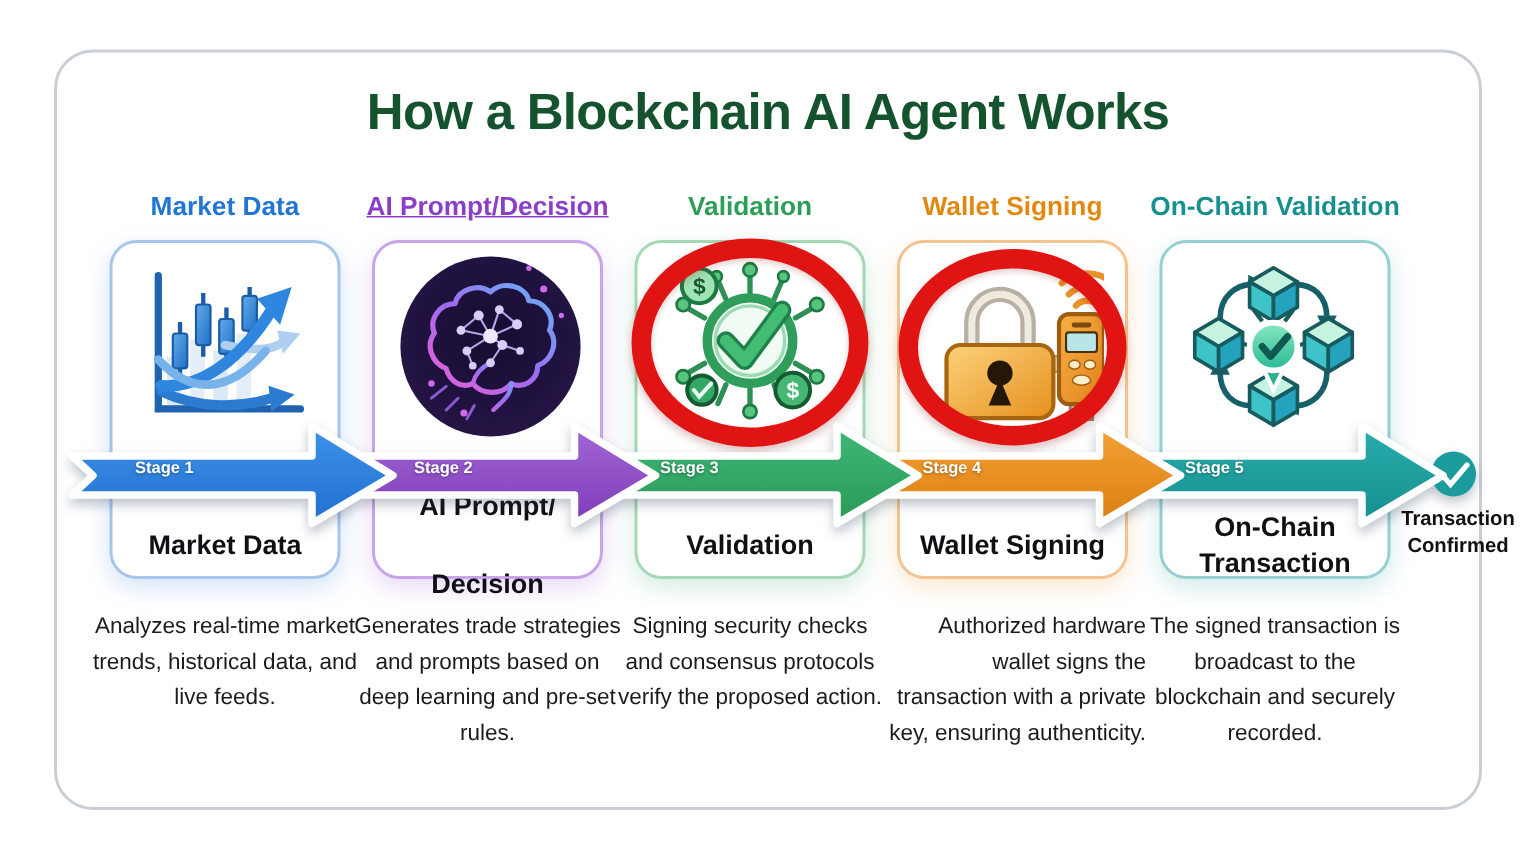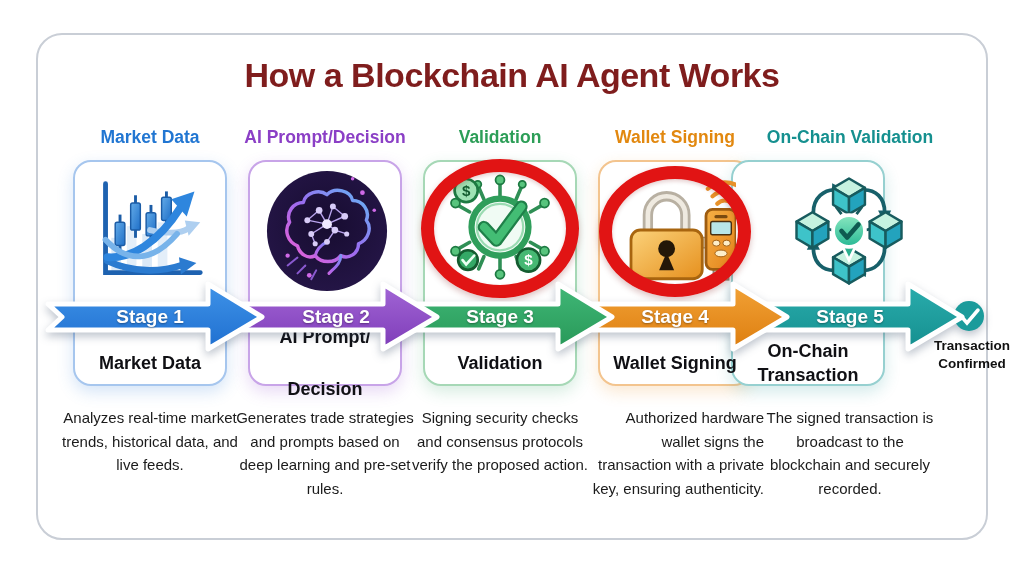--- a/index.html
+++ b/index.html
@@ -6,63 +6,63 @@
   body{
     width:1024px;height:572px;position:relative;background:#ffffff;
     font-family:"Liberation Sans", sans-serif;overflow:hidden;
   }
   .frame{
     position:absolute;left:36px;top:33px;width:952px;height:507px;
     background:#ffffff;border:2px solid #c9ced6;border-radius:26px;box-sizing:border-box;
   }
   .main-title{
     position:absolute;left:36px;top:56px;width:952px;text-align:center;
-    font-size:34px;font-weight:bold;color:#7f1d1d;letter-spacing:-0.5px;
+    font-size:34px;font-weight:bold;color:#14532d;letter-spacing:-0.5px;
   }
   .col-header{
     position:absolute;top:127px;width:220px;text-align:center;
     font-size:17.5px;font-weight:bold;white-space:nowrap;
   }
   .stage-card{
     position:absolute;top:160px;width:154px;height:226px;background:#fff;
     border-radius:18px;box-sizing:border-box;z-index:1;
   }
   .card1{border:2px solid #a6c6ee;box-shadow:0 6px 16px rgba(60,130,220,.22);}
   .card2{border:2px solid #c8a4e8;box-shadow:0 6px 16px rgba(150,80,210,.22);}
   .card3{border:2px solid #a6d8b6;box-shadow:0 6px 16px rgba(50,160,100,.20);}
   .card4{border:2px solid #f3c48e;box-shadow:0 6px 16px rgba(230,140,30,.20);}
   .card5{border:2px solid #96d0d0;box-shadow:0 6px 16px rgba(30,150,150,.20);}
-  .h1{color:#2176d2;} .h2{color:#8b3fc6;} .h3{color:#2c9e57;} .h4{color:#e2880f;} .h5{color:#15908f;}
+  .h1{color:#2176d2;} .h2{color:#8b3fc6;text-decoration:underline;} .h3{color:#2c9e57;} .h4{color:#e2880f;} .h5{color:#15908f;}
   .icon{position:absolute;z-index:2;}
   .red-ring{
     position:absolute;border:13px solid #e11414;border-radius:50%;
     box-sizing:border-box;z-index:3;box-shadow:0 3px 6px rgba(120,10,10,.25), inset 0 2px 4px rgba(120,10,10,.2);
   }
   .arrows-svg{position:absolute;left:0;top:268px;z-index:4;
     filter:drop-shadow(0 4px 4px rgba(40,60,90,.30));}
   .stage-label{
-    position:absolute;top:306px;width:120px;text-align:center;z-index:5;
-    color:#ffffff;font-size:19px;font-weight:bold;text-shadow:0 1px 2px rgba(0,0,0,.35);
+    position:absolute;top:306px;width:120px;text-align:left;z-index:5;
+    color:#ffffff;font-size:11px;font-weight:bold;text-shadow:0 1px 2px rgba(0,0,0,.35);
   }
   .card-title{
     position:absolute;top:338px;width:154px;height:50px;z-index:2;
     display:flex;flex-direction:column;justify-content:center;align-items:center;
     font-size:18px;font-weight:bold;color:#101014;line-height:24px;text-align:center;
   }
   .stage-desc{
     position:absolute;top:406px;width:178px;text-align:center;z-index:2;
     font-size:15px;color:#1b1b1b;line-height:23.5px;
   }
   .result-label{
     position:absolute;left:914px;top:337px;width:116px;text-align:center;z-index:5;
     font-size:13.5px;font-weight:bold;color:#111;line-height:18px;
   }
   
   .x1h{left:40px;}  .x2h{left:215px;} .x3h{left:390px;} .x4h{left:565px;} .x5h{left:740px;}
-  .x1c{left:73px;}  .x2c{left:248px;gap:28px;} .x3c{left:423px;} .x4c{left:598px;} .x5c{left:731px;}
+  .x1c{left:73px;}  .x2c{left:248px;gap:28px;} .x3c{left:423px;} .x4c{left:598px;} .x5c{left:773px;}
   .x1l{left:90px;}  .x2l{left:276px;} .x3l{left:440px;} .x4l{left:615px;} .x5l{left:790px;}
   .x1d{left:61px;}  .x2d{left:236px;} .x3d{left:411px;} .x4d{left:586px;text-align:right;} .x5d{left:761px;}
 </style>
 </head>
 <body>
 
 <div class="frame"></div>
 
 <div class="main-title">How a Blockchain AI Agent Works</div>
 

